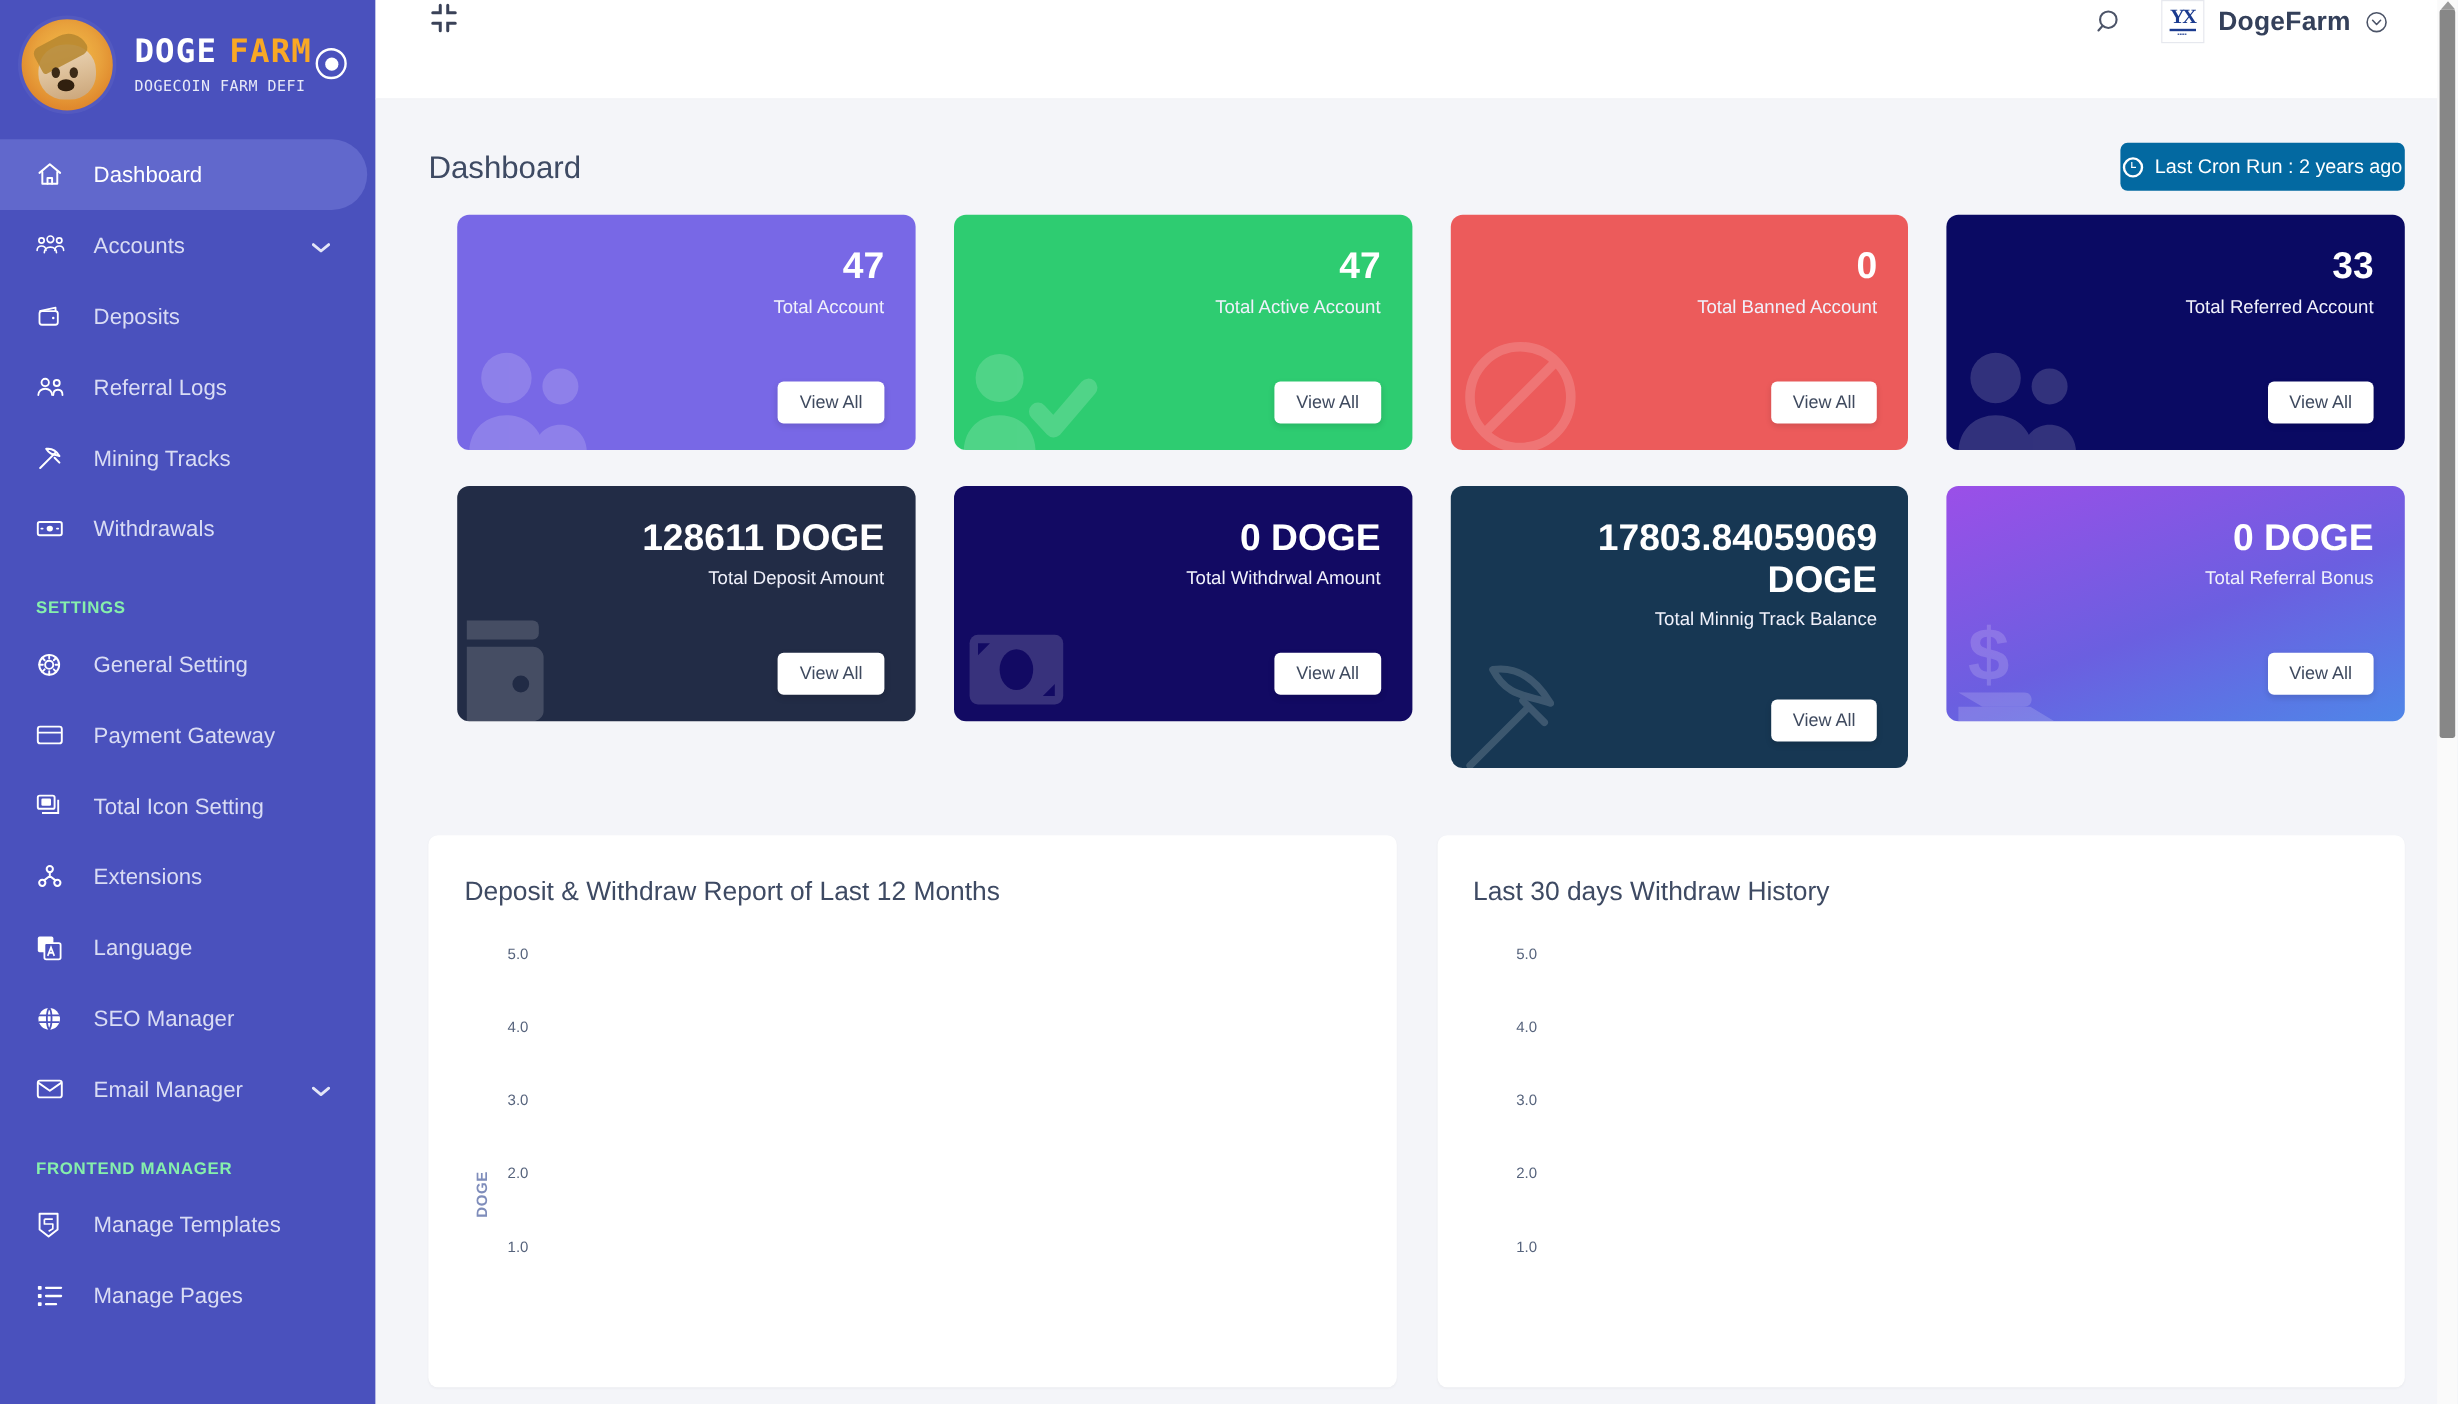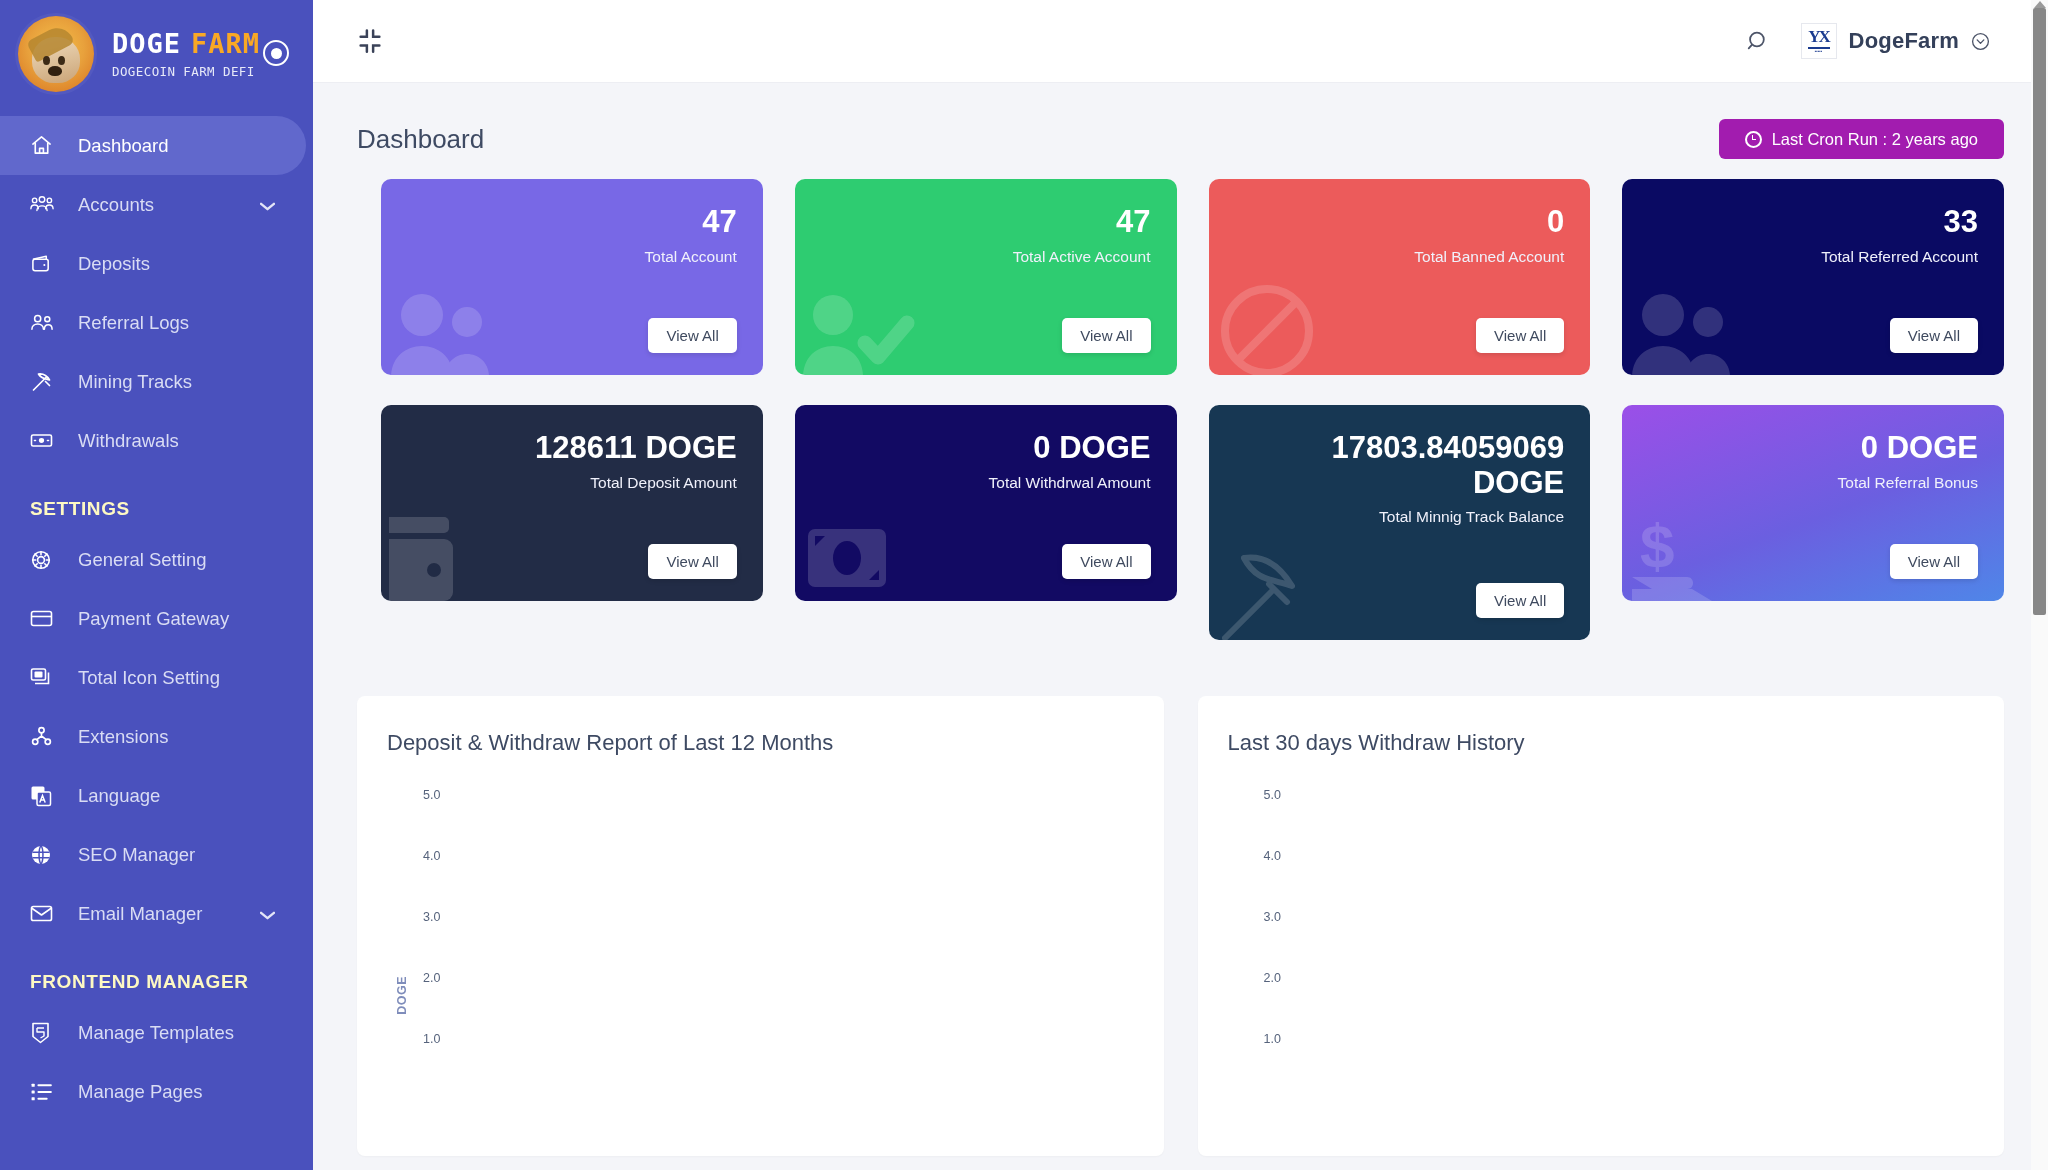--- a/index.html
+++ b/index.html
@@ -82,28 +82,28 @@
   .nav-item .ico svg { display: block; }
   .nav-item.active {
     background: #6168cc;
     border-top-right-radius: 30px;
     border-bottom-right-radius: 30px;
     color: #ffffff;
     width: 306px;
   }
   .nav-item .chev { position: absolute; right: 38px; top: 50%; transform: translateY(-50%); color:#e3e5f7;}
   .nav-section {
-    color: #fef9c3; font-size: 19px; font-weight: 700; letter-spacing: .6px;
+    color: #86efac; font-size: 14px; font-weight: 700; letter-spacing: .6px;
     padding: 28px 0 10px 30px;
   }
 
   
   #main { flex: 1; height: 1170px; position: relative; background: #f4f5f9; overflow: hidden; }
   .topbar {
-    height: 83px; background: #ffffff; display: flex; align-items: center;
+    height: 83px; background: #ffffff; display: flex; align-items: flex-start;
     padding: 0 58px 0 42px; border-bottom: 1px solid #edeef3;
     position: relative;
   }
   .collapse-ico { width: 30px; height: 30px; cursor: pointer; position: relative; }
   .topbar-right { margin-left: auto; display: flex; align-items: center; gap: 30px; }
   .search-ico { cursor: pointer; color:#5a6073; display:flex; }
   .profile { display: flex; align-items: center; gap: 12px; cursor: pointer; }
   .avatar {
     width: 36px; height: 36px; background: #ffffff; border: 1px solid #e6e8ee;
     display: flex; flex-direction: column; align-items: center; justify-content: center;
@@ -113,22 +113,22 @@
   .avatar .bar { width: 22px; height: 2px; background: #1b3b8f; margin-top: 1px; }
   .avatar .tiny { font-size: 3px; color: #1b3b8f; letter-spacing: -.2px; transform: scale(.9); }
   .profile-name { font-size: 22px; font-weight: 700; color: #34405a; letter-spacing: .2px; }
   .chev-circle { color:#5a6073; display:flex; }
 
   .content { padding: 28px 44px 0 44px; height: 1087px; position: relative; }
   .page-head { display: flex; align-items: center; height: 56px; }
   .page-title { font-size: 26px; color: #3e4a63; font-weight: 400; }
   .cron-btn {
     margin-left: auto;
-    background: #a21caf; color: #fff; border: none;
-    border-radius: 6px; height: 40px; padding: 0 26px;
+    background: #0369a1; color: #fff; border: none;
+    border-radius: 6px; height: 40px; padding: 0 2px;
     font-size: 16.5px; display: flex; align-items: center; gap: 10px;
     cursor: pointer; font-family: inherit;
   }
   .cron-btn .clock {
     width: 17px; height: 17px; border-radius: 50%; border: 2px solid #fff;
     position: relative; flex: none;
   }
   .cron-btn .clock::before { content:""; position:absolute; left:5px; top:2.5px; width:1.8px; height:5px; background:#fff; }
   .cron-btn .clock::after { content:""; position:absolute; left:5px; top:6px; width:4.5px; height:1.8px; background:#fff; }
 

